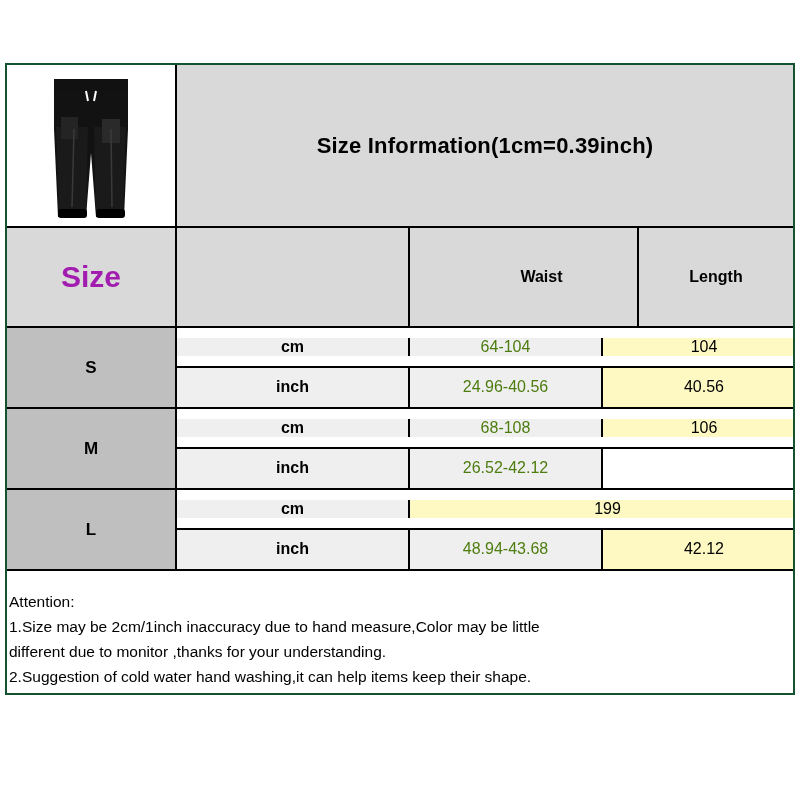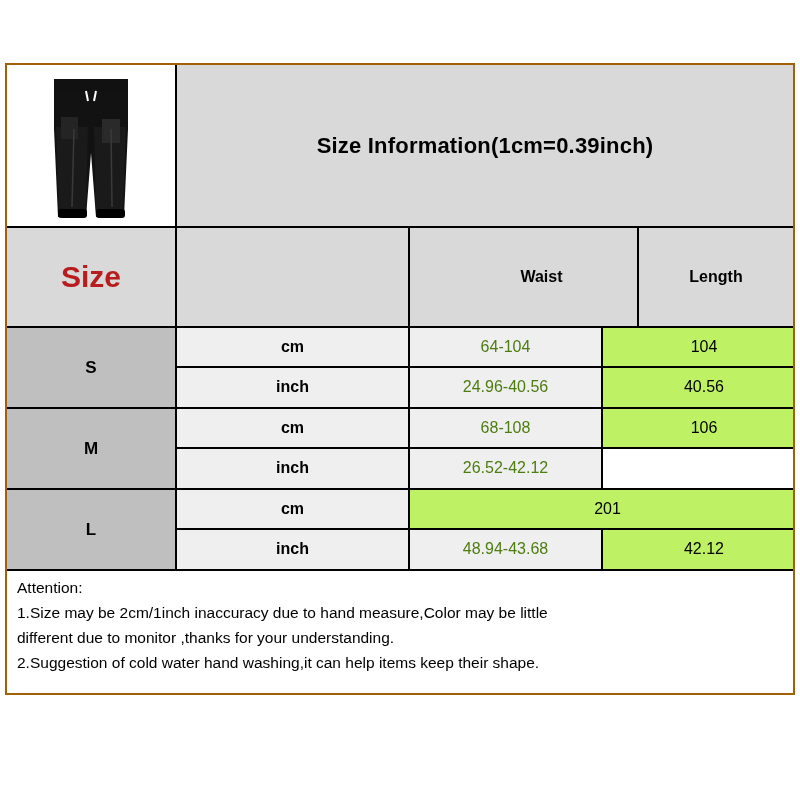--- a/index.html
+++ b/index.html
@@ -18,21 +18,21 @@
     background: #ffffff;
   }
 
   
   .chart {
     position: absolute;
     left: 5px;
     top: 63px;
     width: 790px;
     height: 632px;
-    border: 2px solid #a16207;
+    border: 2px solid #14532d;
     box-sizing: border-box;
     background: #ffffff;
   }
 
   .row {
     display: flex;
     width: 100%;
     box-sizing: border-box;
   }
 
@@ -108,21 +108,21 @@
     flex: 1;
     box-sizing: border-box;
     display: flex;
     align-items: center;
     justify-content: center;
   }
 
   .colhead-size-text {
     font-size: 30px;
     font-weight: bold;
-    color: #b91c1c;
+    color: #a21caf;
   }
 
   .colhead-text {
     font-size: 16px;
     font-weight: bold;
     color: #000000;
   }
 
   
   .group {
@@ -155,20 +155,21 @@
   }
 
   .sub-row {
     height: 50%;
     display: flex;
     box-sizing: border-box;
   }
 
   .sub-row.first {
     border-bottom: 2px solid #000000;
+    align-items: center;
   }
 
   .u-cell {
     width: 233px;
     box-sizing: border-box;
     border-right: 2px solid #000000;
     background: #efefef;
     display: flex;
     align-items: center;
     justify-content: center;
@@ -185,33 +186,34 @@
     display: flex;
     align-items: center;
     justify-content: center;
     font-size: 16px;
     color: #4d7c0f;
   }
 
   .l-cell {
     flex: 1;
     box-sizing: border-box;
-    background: #bef264;
+    background: #fef9c3;
     display: flex;
     align-items: center;
     justify-content: center;
     font-size: 16px;
     color: #000000;
     padding-left: 12px;
   }
 
   
   .attention {
-    padding: 4px 4px 0 10px;
-    box-sizing: border-box;
+    padding: 4px 4px 0 2px;
+    box-sizing: border-box;
+    margin-top: 14px;
   }
 
   .att-line {
     font-size: 15.5px;
     color: #000000;
     line-height: 25px;
     white-space: nowrap;
   }
 
   .pants-svg {
@@ -297,21 +299,21 @@
           <div class="w-cell">26.52-42.12</div>
         </div>
       </div>
     </div>
 
     <div class="group">
       <div class="g-size">L</div>
       <div class="g-right">
         <div class="sub-row first">
           <div class="u-cell">cm</div>
-          <div class="l-cell">201</div>
+          <div class="l-cell">199</div>
         </div>
         <div class="sub-row">
           <div class="u-cell">inch</div>
           <div class="w-cell">48.94-43.68</div>
           <div class="l-cell">42.12</div>
         </div>
       </div>
     </div>
 
     <div class="attention">

